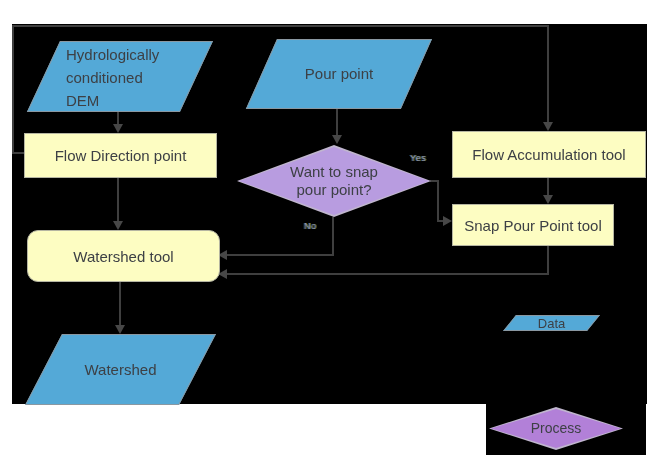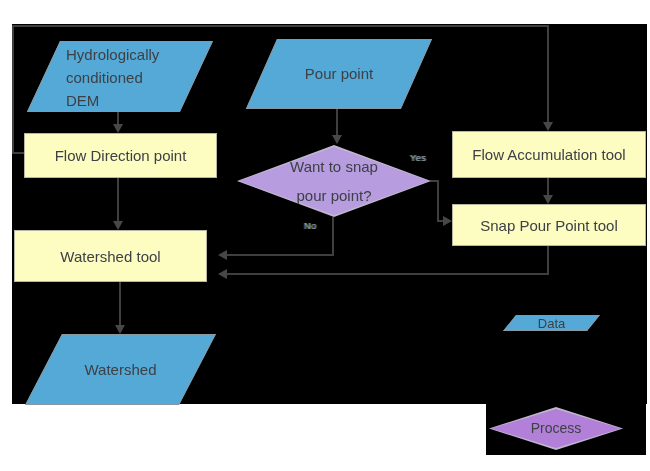--- a/index.html
+++ b/index.html
@@ -107,29 +107,29 @@
   </div>
 
   <div class="node rect-node" style="left:452px; top:131px; width:194px; height:47px;">
     <span class="lbl">Flow Accumulation tool</span>
   </div>
 
   <div class="node" style="left:237px; top:145px; width:194px; height:72px;">
     <div class="diamond-outer"></div>
     <div class="diamond-inner"></div>
     <div class="overlay">
-      <span class="lbl wrap2" style="line-height:29px;">Want to snap pour point?</span>
+      <span class="lbl wrap2" style="line-height:18px;">Want to snap pour point?</span>
     </div>
   </div>
 
-  <div class="node rect-node" style="left:452px; top:204px; width:194px; height:42px;">
+  <div class="node rect-node" style="left:452px; top:204px; width:162px; height:42px;">
     <span class="lbl">Snap Pour Point tool</span>
   </div>
 
-  <div class="node rect-node" style="left:14px; top:230px; width:193px; height:52px;">
+  <div class="node rect-node" style="left:27px; top:230px; width:193px; height:52px;border-radius:11px;">
     <span class="lbl">Watershed tool</span>
   </div>
 
   <div class="node" style="left:25px; top:334px; width:191px; height:71px;">
     <div class="para" style="left:37px; width:154px; height:71px; transform:skewX(-27.5deg);"></div>
     <div class="overlay">
       <span class="lbl">Watershed</span>
     </div>
   </div>
 

